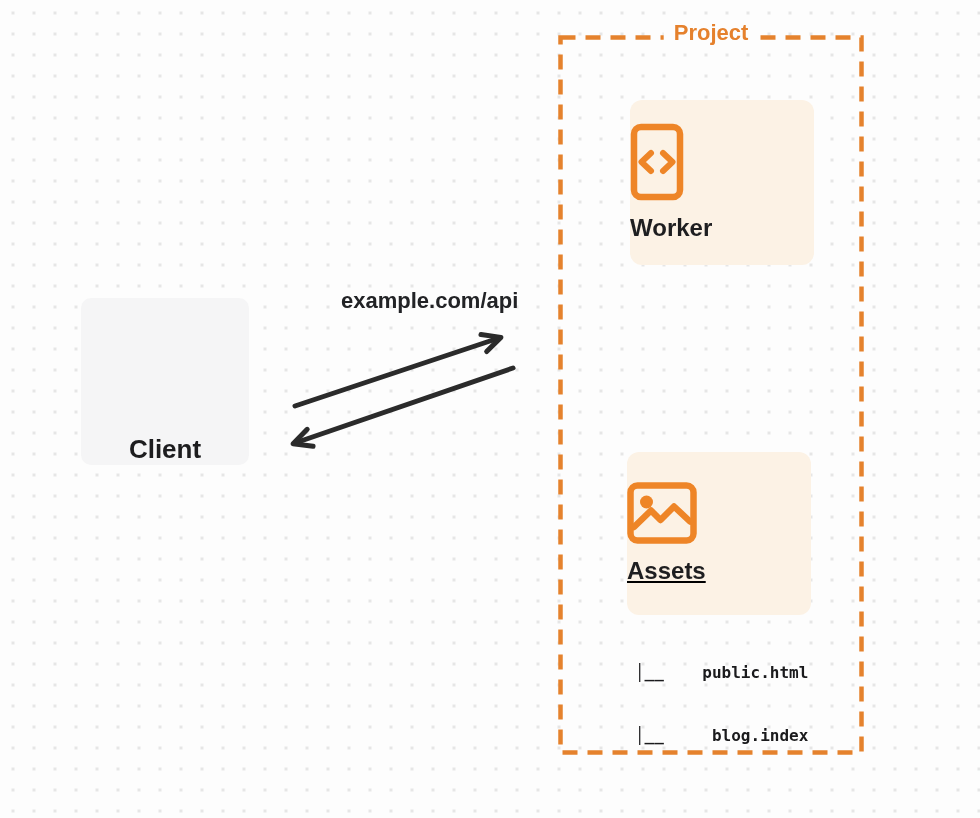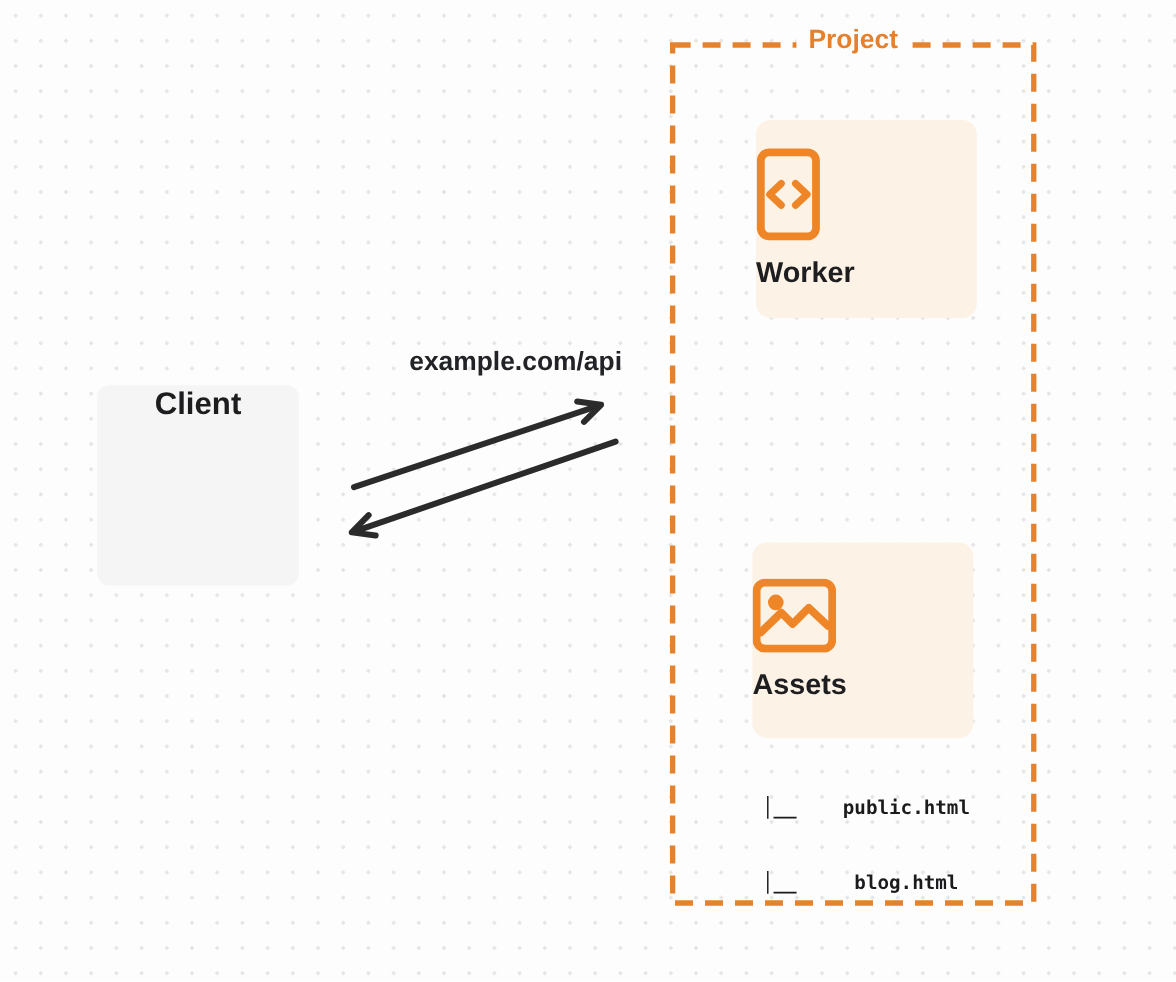--- a/index.html
+++ b/index.html
@@ -15,27 +15,27 @@
     background-image: radial-gradient(circle, #e6e6e6 1.6px, rgba(0,0,0,0) 1.7px);
     background-size: 21px 21px;
     background-position: 2.5px 2.5px;
     overflow: hidden;
   }
 
   
   .client-box {
     position: absolute;
     left: 81px;
-    top: 321px;
+    top: 298px;
     width: 168px;
     height: 167px;
     background: #f5f5f6;
     border-radius: 10px;
     display: flex;
-    align-items: flex-start;
+    align-items: flex-end;
     justify-content: center;
   }
   .client-box .node-label {
     font-size: 26px;
     font-weight: 700;
     color: #1d1d1f;
   }
 
   
   .conn-label {
@@ -86,21 +86,21 @@
     width: 184px;
     background: #fcf2e5;
     border-radius: 12px;
     display: flex;
     flex-direction: column;
     align-items: flex-start;
     justify-content: center;
     gap: 13px;
   }
   .card-worker { left: 72px; top: 65px; height: 165px; }
-  .card-assets { left: 69px; top: 417px; height: 163px; }
+  .card-assets { left: 69px; top: 417px; height: 163px; text-decoration: underline; }
   .card .node-label {
     font-size: 24px;
     font-weight: 700;
     color: #1e1e20;
   }
 
   
   .file-tree {
     position: absolute;
     left: 48px;
@@ -154,18 +154,18 @@
       <svg width="70" height="62" viewBox="0 0 70 62">
         <rect x="3.5" y="3.5" width="63" height="55" rx="7" fill="none" stroke="#ee8527" stroke-width="6.5"></rect>
         <circle cx="19.5" cy="20" r="6.5" fill="#ee8527"></circle>
         <polyline points="7,45 24,28.5 33.5,38 47,24.5 63,39.5" fill="none" stroke="#ee8527" stroke-width="6.5" stroke-linecap="round" stroke-linejoin="round"></polyline>
       </svg>
       <span class="node-label">Assets</span>
     </div>
 
     <div class="file-tree">
       <div>   │__    public.html</div>
-      <div>   │__     blog.html</div>
+      <div>   │__     blog.index</div>
       
     </div>
   </div>
 
 </div>
 
 </body></html>

